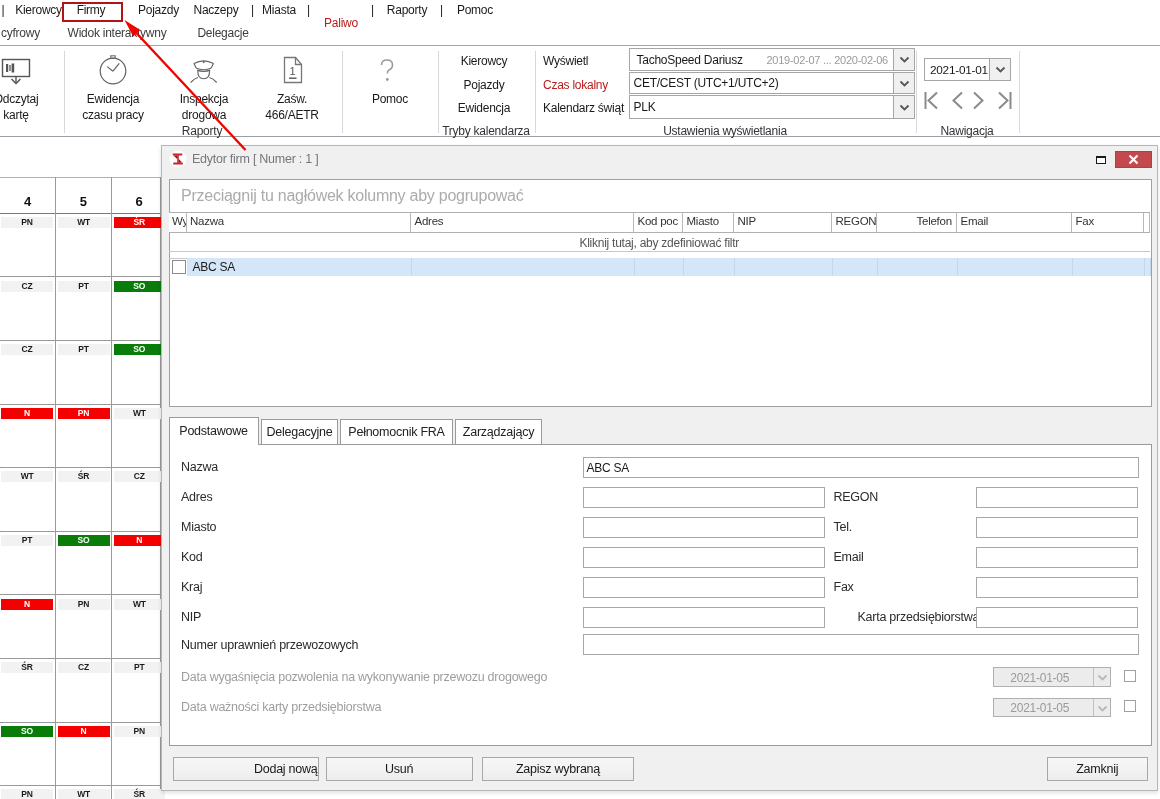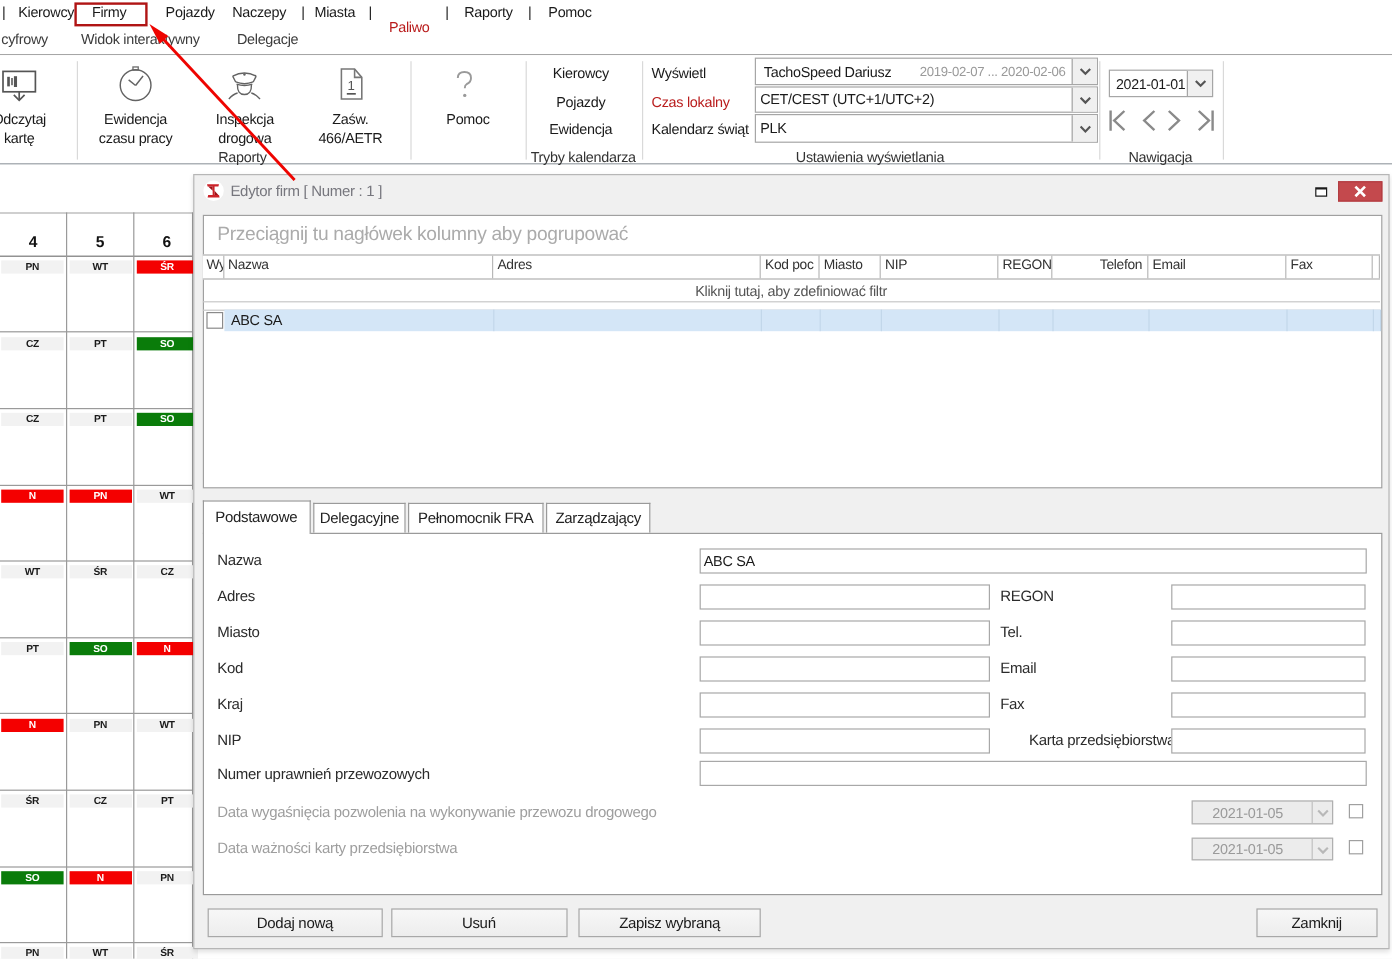--- a/index.html
+++ b/index.html
@@ -284,19 +284,19 @@
       </svg></div>
   </div>
 <div class="ab" style="left:992.5px;top:697.5px;width:118.5px;height:19.5px;border:1px solid #b0b0b0;background:#ececec;">
     <span style="position:absolute;left:0;right:24px;top:2.5px;font-size:12px;color:#9a9a9a;text-align:center;">2021-01-05</span>
     <div style="position:absolute;right:0;top:0;width:17px;height:100%;border-left:1px solid #c0c0c0;"><svg width="17" height="18" viewBox="0 0 17 18">
         <path d="M4.5 7.5 L8.5 11.5 L12.5 7.5" fill="none" stroke="#b8b8b8" stroke-width="1.8"></path>
       </svg></div>
   </div>
 <div class="ab" style="left:1123.5px;top:669.5px;width:12.5px;height:12.5px;border:1px solid #a0a0a0;background:#fff;"></div>
 <div class="ab" style="left:1123.5px;top:699.5px;width:12.5px;height:12.5px;border:1px solid #a0a0a0;background:#fff;"></div>
-<div class="ab" style="left:173px;top:756.5px;width:145.5px;height:24px;border:1px solid #a8a8a8;background:linear-gradient(#f7f7f7,#ededed);text-align:center;font-size:12.5px;color:#1a1a1a;line-height:23px;">Dodaj nową</div>
+<div class="ab" style="left:173px;top:756.5px;width:145.5px;height:24px;border:1px solid #a8a8a8;background:linear-gradient(#f7f7f7,#ededed);text-align:right;font-size:12.5px;color:#1a1a1a;line-height:23px;">Dodaj nową</div>
 <div class="ab" style="left:325.5px;top:756.5px;width:147px;height:24px;border:1px solid #a8a8a8;background:linear-gradient(#f7f7f7,#ededed);text-align:center;font-size:12.5px;color:#1a1a1a;line-height:23px;">Usuń</div>
 <div class="ab" style="left:482px;top:756.5px;width:152px;height:24px;border:1px solid #a8a8a8;background:linear-gradient(#f7f7f7,#ededed);text-align:center;font-size:12.5px;color:#1a1a1a;line-height:23px;">Zapisz wybraną</div>
 <div class="ab" style="left:1047px;top:756.5px;width:100.5px;height:24px;border:1px solid #a8a8a8;background:linear-gradient(#f7f7f7,#ededed);text-align:center;font-size:12.5px;color:#1a1a1a;line-height:23px;">Zamknij</div>
 <svg class="ab" style="left:0;top:0;pointer-events:none;" width="300" height="160" viewBox="0 0 300 160">
 <path d="M135 31.5 L245.5 150" stroke="#ee0400" stroke-width="2.4" fill="none"></path>
 <path d="M124.5 20 L140.3 29.9 L133.2 36.5 Z" fill="#ee0400"></path>
 </svg>
 </body></html>

